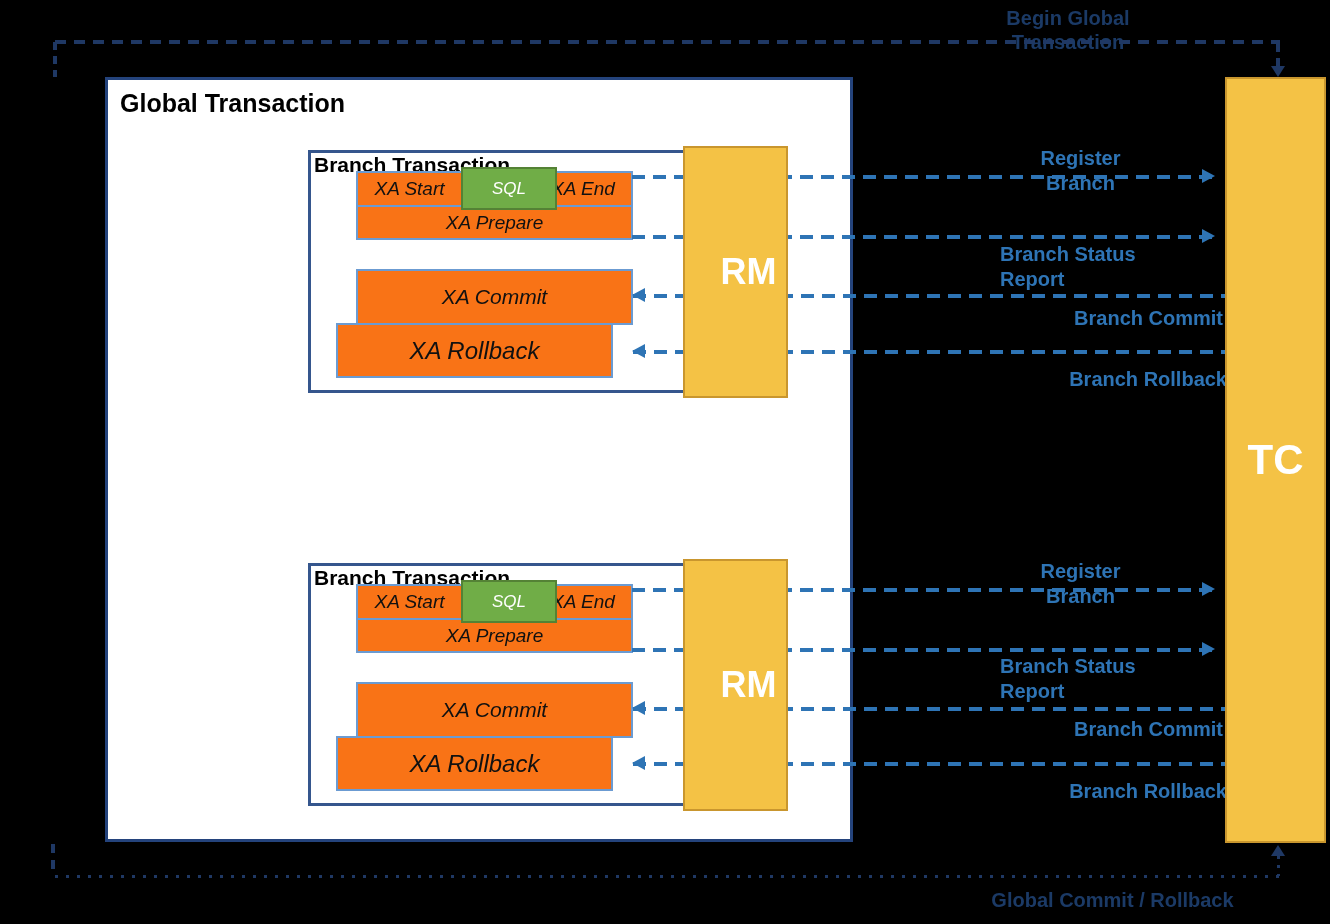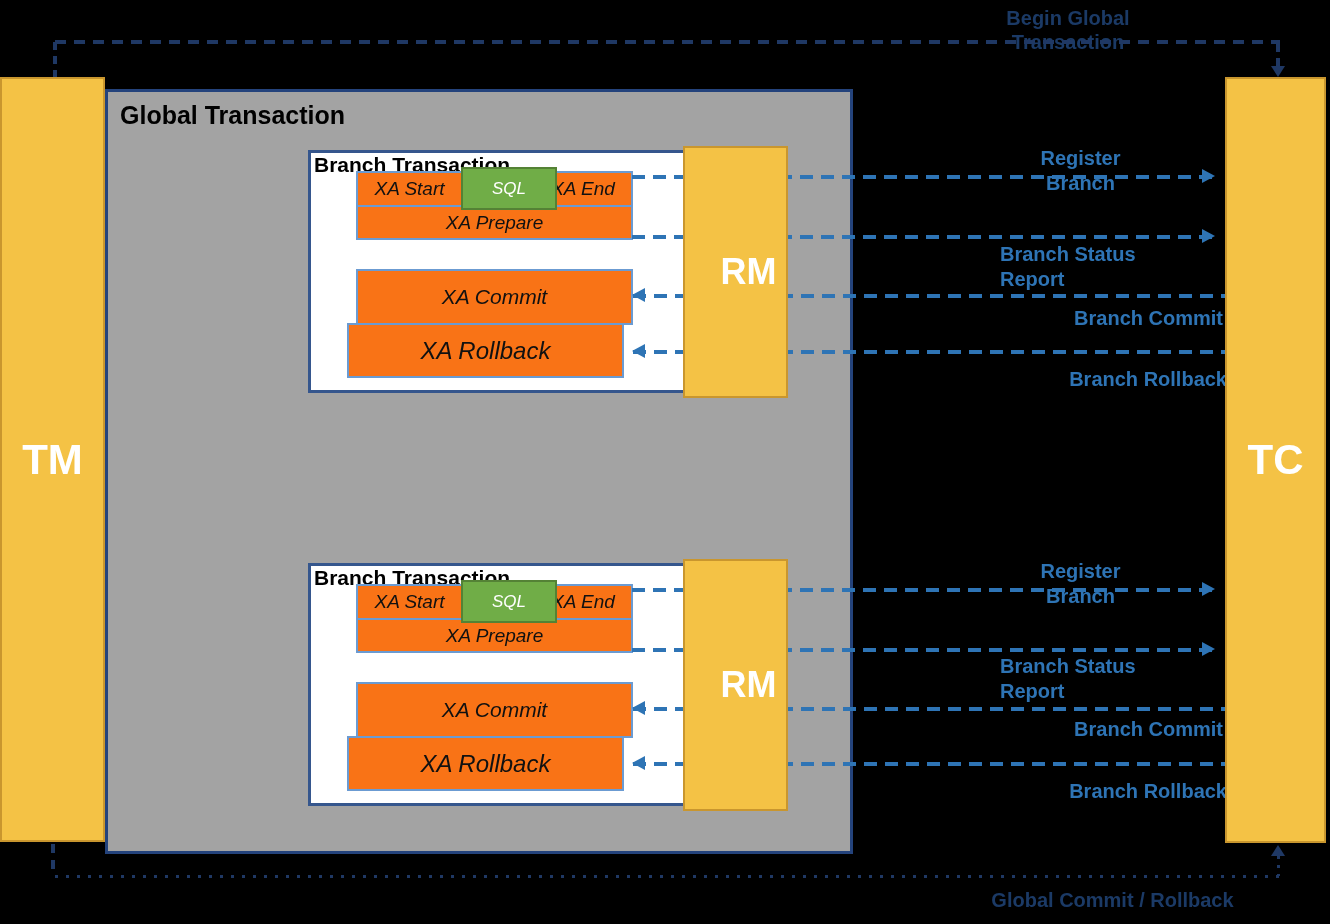--- a/index.html
+++ b/index.html
@@ -8,22 +8,22 @@
   .abs{position:absolute;box-sizing:border-box;}
 
   
   .actor{background:var(--gold,#F4C245);border:2px solid var(--gold-border,#C9962E);
          display:flex;align-items:center;justify-content:center;
          color:#fff;font-weight:bold;font-size:42px;z-index:6;}
   .tm{left:0;top:77px;width:105px;height:765px;}
   .tc{left:1225px;top:77px;width:101px;height:766px;}
 
   
-  .global{left:105px;top:77px;width:748px;height:765px;background:#a3a3a3;
-          border:3px solid var(--navy,#24437C);z-index:1;margin-top:12px;}
+  .global{left:105px;top:77px;width:748px;height:765px;background:#ffffff;
+          border:3px solid var(--navy,#24437C);z-index:1;}
   .global-title{position:absolute;left:12px;top:8px;width:230px;font-size:25px;
                 line-height:30px;font-weight:bold;color:#000;}
 
   
   .branch{left:308px;width:480px;height:243px;background:#fff;
           border:3px solid var(--branch-border,#35568D);z-index:1;}
   .branch.b1{top:150px}.branch.b2{top:563px}
   .branch-title{position:absolute;left:3px;top:0;font-size:21px;font-weight:bold;color:#000;white-space:nowrap;}
 
   
@@ -39,21 +39,21 @@
   .xa-start.r1{top:171px}.xa-start.r2{top:584px}
   .sql{left:461px;width:96px;height:43px;background:var(--green,#70AD47);
        border:2px solid var(--green-border,#548235);color:#fff;font-size:17px;z-index:3;text-align:center;}
   .sql.r1{top:167px}.sql.r2{top:580px}
   .xa-end{left:533px;width:100px;height:36px;font-size:19px;}
   .xa-end.r1{top:171px}.xa-end.r2{top:584px}
   .xa-prepare{left:356px;width:277px;height:35px;font-size:19px;}
   .xa-prepare.r1{top:205px}.xa-prepare.r2{top:618px}
   .xa-commit{left:356px;width:277px;height:56px;font-size:21px;}
   .xa-commit.r1{top:269px}.xa-commit.r2{top:682px}
-  .xa-rollback{left:347px;width:277px;height:55px;font-size:24px;}
+  .xa-rollback{left:336px;width:277px;height:55px;font-size:24px;}
   .xa-rollback.r1{top:323px}.xa-rollback.r2{top:736px}
 
   
   .arrow{position:absolute;height:4px;z-index:4;
          background:repeating-linear-gradient(90deg,var(--accent,#2E74B5) 0 13px,transparent 13px 21px);}
   .arrow.right::after{content:"";position:absolute;right:-3px;top:-6px;width:0;height:0;
          border-left:13px solid var(--accent,#2E74B5);
          border-top:7px solid transparent;border-bottom:7px solid transparent;}
   .arrow.left::before{content:"";position:absolute;left:-1px;top:-6px;width:0;height:0;
          border-right:13px solid var(--accent,#2E74B5);
@@ -161,20 +161,17 @@
 
   <div class="arrow right a-reg r2"></div>
   <div class="arrow right a-stat r2"></div>
   <div class="arrow left  a-com r2"></div>
   <div class="arrow left  a-roll r2"></div>
 
   <div class="abs rm b2">
     <span>RM</span>
   </div>
 
-  <div class="abs actor tm">
-    <span>TM</span>
-  </div>
   <div class="abs actor tc">
     <span>TC</span>
   </div>
 
 </div>
 
 </body></html>

